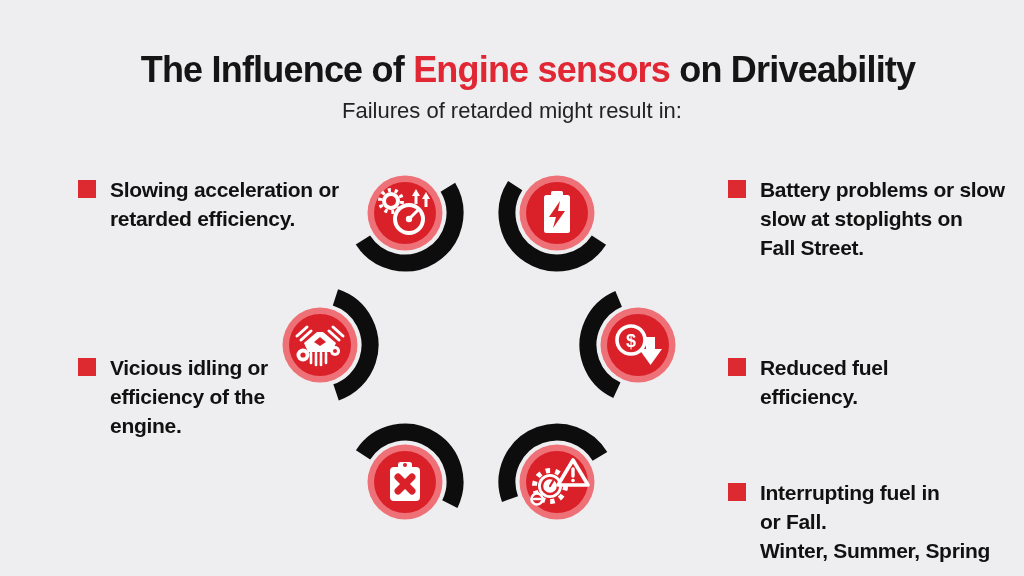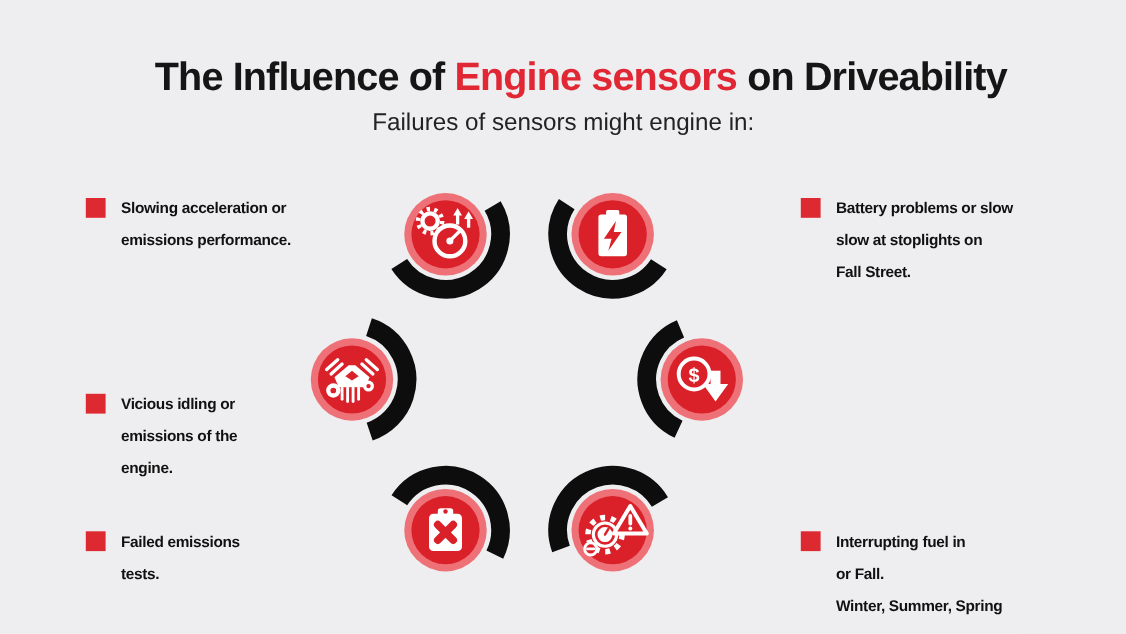--- a/index.html
+++ b/index.html
@@ -23,72 +23,72 @@
     font-size:22px;font-weight:400;color:#222;
   }
   
   .bullet{
     position:absolute;display:flex;gap:14px;align-items:flex-start;
   }
   .sq{
     width:18px;height:18px;background:#dd2a31;flex:none;margin-top:5px;
   }
   .lines{
-    font-size:14px;font-weight:700;line-height:29px;letter-spacing:-0.3px;color:#111;
+    font-size:21px;font-weight:700;line-height:29px;letter-spacing:-0.3px;color:#111;
     white-space:nowrap;
   }
   .b-l{left:78px;}
   .b-r{left:728px;}
   .row1{top:175px;} .row2{top:336px;margin-top:17px;} .row3{top:478px;}
   
   .cluster{position:absolute;width:120px;height:120px;}
   .c-gauge{left:345px;top:153px;}
   .c-battery{left:497px;top:153px;}
   .c-engine{left:260px;top:285px;}
   .c-dollar{left:578px;top:285px;}
   .c-clipboard{left:345px;top:422px;}
   .c-gear{left:497px;top:422px;}
 </style>
 </head>
 <body>
 
 <div class="canvas">
 
   <h1 class="title"><span>The Influence of </span><span class="hl">Engine sensors</span><span> on Driveability</span></h1>
-  <p class="subtitle">Failures of sensors might engine in:</p>
+  <p class="subtitle">Failures of retarded might result in:</p>
 
   <div class="bullet b-l row1">
     <span class="sq"></span>
     <div class="lines">
       <div>Slowing acceleration or</div>
-      <div>emissions performance.</div>
+      <div>retarded efficiency.</div>
     </div>
   </div>
   <div class="bullet b-l row2">
     <span class="sq"></span>
     <div class="lines">
       <div>Vicious idling or</div>
-      <div>emissions of the</div>
+      <div>efficiency of the</div>
       <div>engine.</div>
-    </div>
-  </div>
-  <div class="bullet b-l row3">
-    <span class="sq"></span>
-    <div class="lines">
-      <div>Failed emissions</div>
-      <div>tests.</div>
     </div>
   </div>
 
   <div class="bullet b-r row1">
     <span class="sq"></span>
     <div class="lines">
       <div>Battery problems or slow</div>
       <div>slow at stoplights on</div>
       <div>Fall Street.</div>
+    </div>
+  </div>
+  <div class="bullet b-r row2">
+    <span class="sq"></span>
+    <div class="lines">
+      <div>Reduced fuel</div>
+      <div>efficiency.</div>
     </div>
   </div>
   <div class="bullet b-r row3">
     <span class="sq"></span>
     <div class="lines">
       <div>Interrupting fuel in</div>
       <div>or Fall.</div>
       <div>Winter, Summer, Spring</div>
     </div>
   </div>

